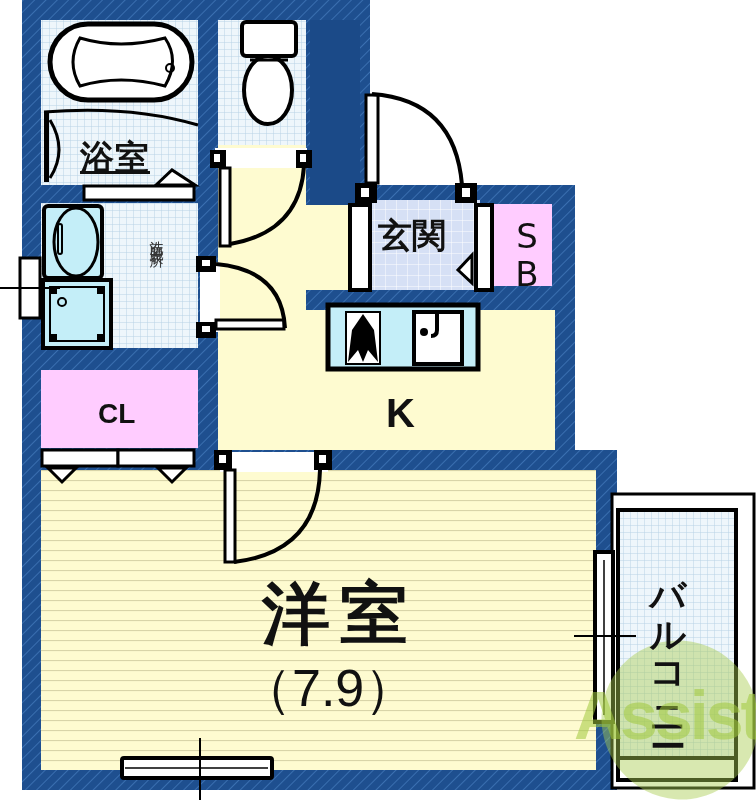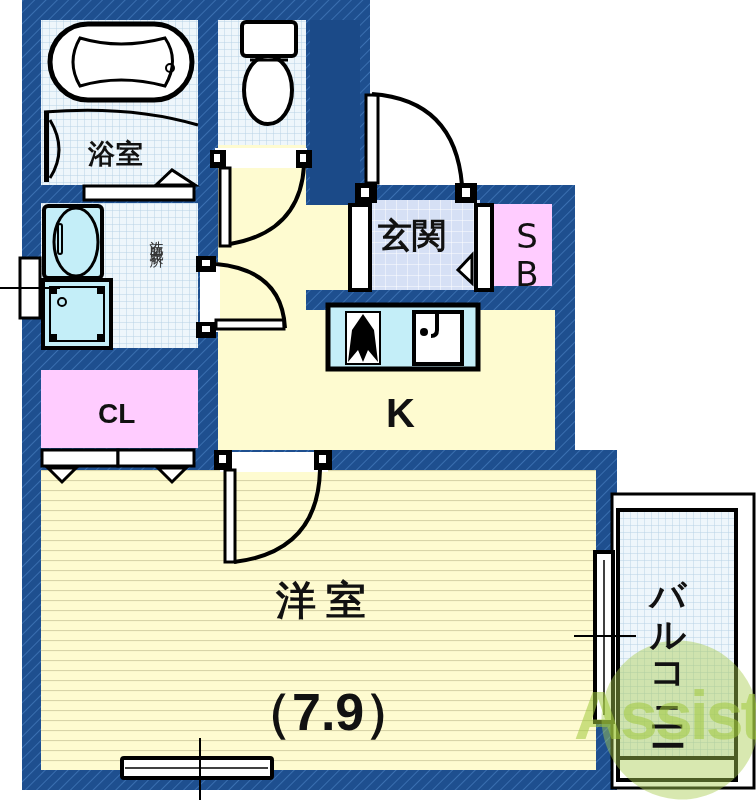--- a/index.html
+++ b/index.html
@@ -1,26 +1,26 @@
 <!DOCTYPE html>
 <html><head>
 <meta charset="utf-8">
 <style>
   html, body { margin: 0; padding: 0; background: #ffffff; }
   body { width: 756px; height: 800px; overflow: hidden; position: relative; font-family: "DejaVu Sans", sans-serif; }
   #plan { position: absolute; left: 0; top: 0; width: 756px; height: 800px; }
   .lbl { position: absolute; color: #111; font-family: "DejaVu Sans", sans-serif; font-weight: bold; line-height: 1; white-space: nowrap; }
-  .lbl-bath { left: 88px; top: 140px; font-size: 27px; letter-spacing: 1px; }
+  .lbl-bath { left: 80px; top: 140px; font-size: 34px; letter-spacing: 1px; text-decoration: underline; }
   .lbl-wash { left: 150px; top: 230px; font-size: 14px; font-weight: normal; writing-mode: vertical-rl; letter-spacing: 3px; color: #333; }
   .lbl-entry { left: 378px; top: 218px; font-size: 34px; }
   .lbl-sb { left: 512px; top: 216px; font-size: 34px; font-weight: normal; writing-mode: vertical-rl; text-orientation: upright; line-height: 30px; letter-spacing: -2px; }
   .lbl-k { left: 386px; top: 393px; font-size: 40px; font-family: "Liberation Sans", sans-serif; }
   .lbl-cl { left: 98px; top: 400px; font-size: 28px; font-family: "Liberation Sans", sans-serif; }
-  .lbl-room { left: 276px; top: 580px; font-size: 40px; letter-spacing: 10px; }
-  .lbl-size { left: 240px; top: 662px; font-size: 52px; font-weight: bold; font-family: "Liberation Sans", sans-serif; margin-top: 24px; }
+  .lbl-room { left: 262px; top: 580px; font-size: 68px; letter-spacing: 10px; }
+  .lbl-size { left: 240px; top: 662px; font-size: 52px; font-weight: normal; font-family: "Liberation Sans", sans-serif; }
   .lbl-balcony { left: 650px; top: 555px; font-size: 36px; writing-mode: vertical-rl; letter-spacing: 2px; }
   .wm-text { position: absolute; left: 574px; top: 676px; font-size: 68px; font-weight: bold; color: rgba(160,200,60,0.55); font-family: "Liberation Sans", sans-serif; letter-spacing: -3px; }
 </style>
 </head>
 <body>
 
 <svg id="plan" viewBox="0 0 756 800" xmlns="http://www.w3.org/2000/svg">
   <defs>
     <pattern id="hatch" patternUnits="userSpaceOnUse" width="8" height="8" patternTransform="rotate(45)">
       <rect width="8" height="8" fill="#1e4f8f"></rect>

